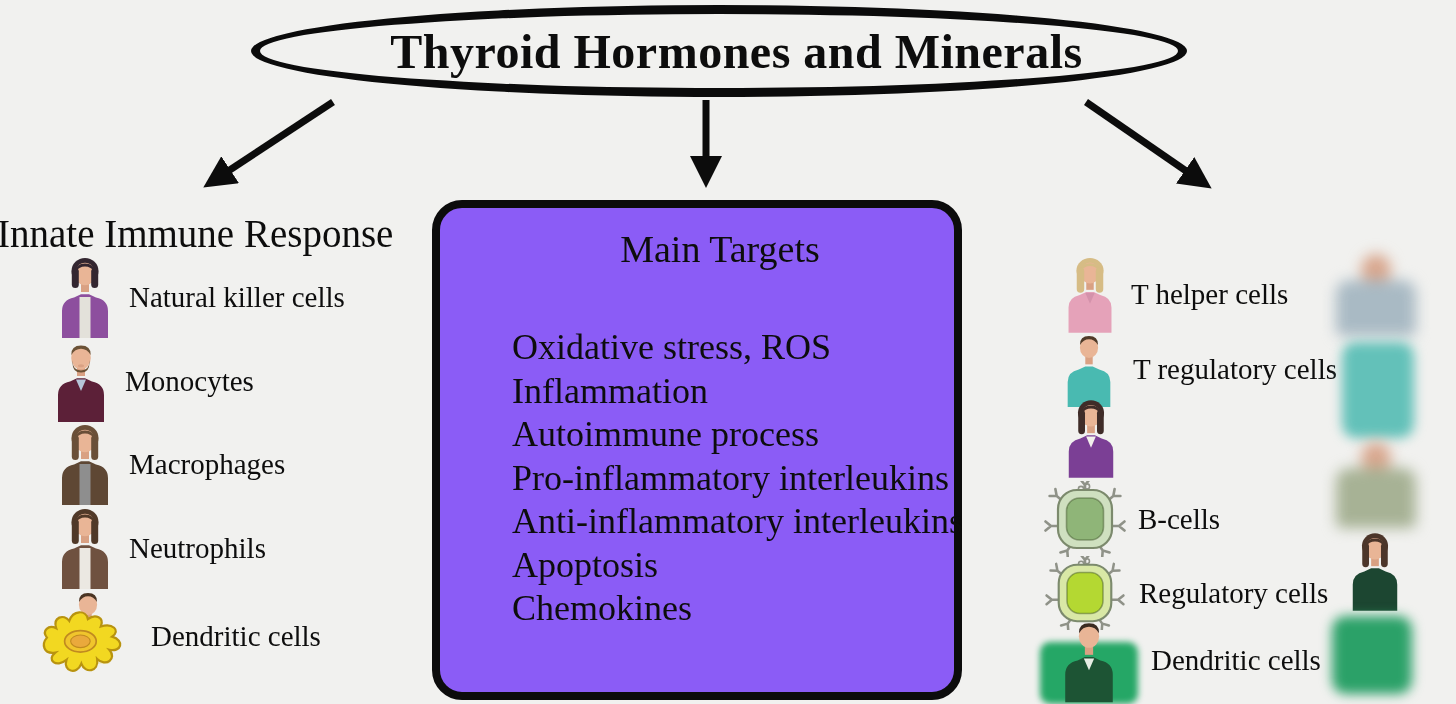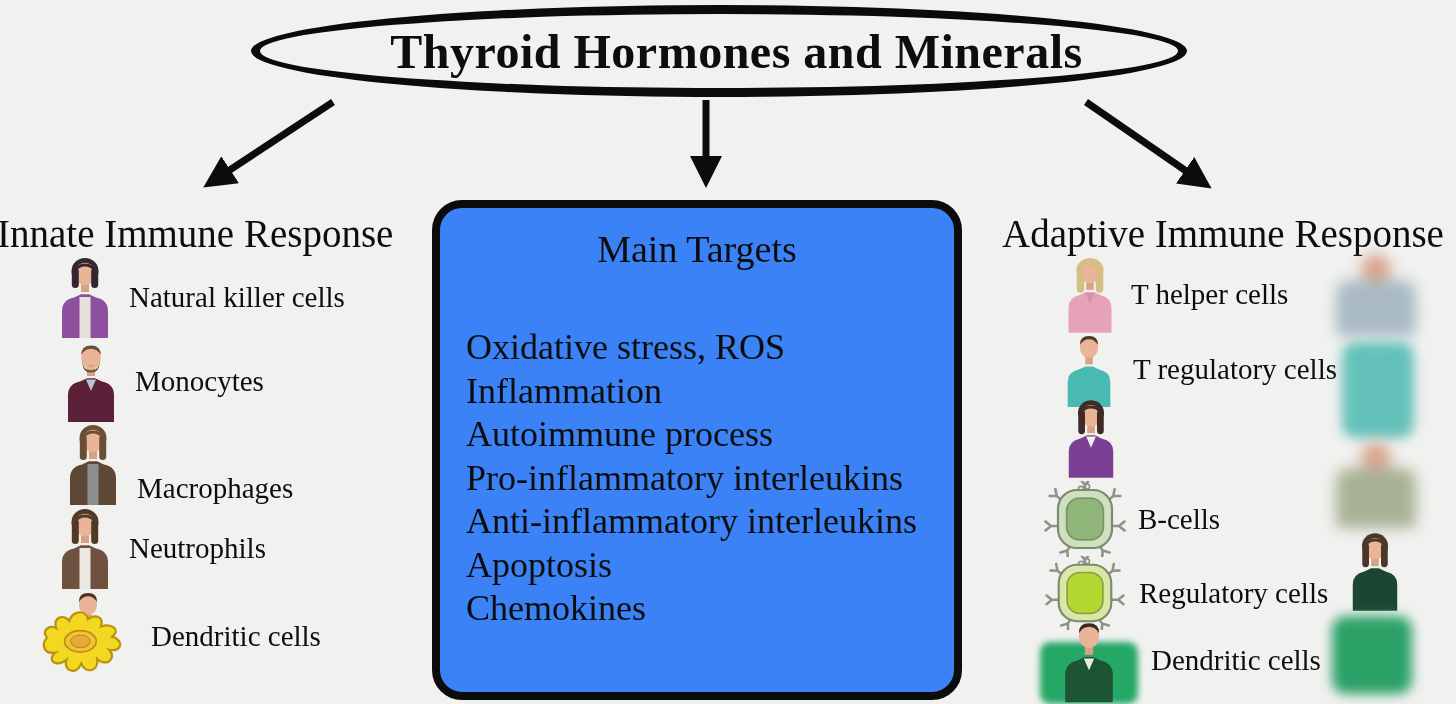--- a/index.html
+++ b/index.html
@@ -24,21 +24,21 @@
   .col-heading{font-size:39px;white-space:nowrap;line-height:44px;}
   .heading-innate{left:-3px;top:212px;}
   .heading-adaptive{left:1002px;top:212px;}
   
   .row{display:flex;align-items:center;gap:13px;}
   .row .icon-box{flex:0 0 auto;position:relative;display:flex;align-items:flex-end;justify-content:center;}
   .item-label{font-size:29px;white-space:nowrap;}
   
   .targets-box{
     left:432px;top:200px;width:530px;height:500px;box-sizing:border-box;
-    border:8px solid #0c0c0c;border-radius:30px;background:#3b82f6;
+    border:8px solid #0c0c0c;border-radius:30px;background:#8b5cf6;padding-left:46px;
   }
   .targets-title{margin-top:18px;text-align:center;font-size:38px;line-height:46px;}
   .targets-list{margin:54px 0 0 26px;font-size:36px;line-height:43.5px;}
   .targets-list div{white-space:nowrap;}
   
   .deco{position:absolute;}
   .deco .blur-head{position:absolute;left:50%;transform:translateX(-50%);top:0;border-radius:50%;}
   .deco .blur-body{position:absolute;left:0;right:0;bottom:0;border-radius:14px 14px 6px 6px;}
 </style>
 </head>
@@ -55,54 +55,53 @@
     <line x1="333" y1="102" x2="210" y2="183" stroke="#0c0c0c" stroke-width="7" marker-end="url(#ah)"></line>
     <line x1="706" y1="100" x2="706" y2="180" stroke="#0c0c0c" stroke-width="7" marker-end="url(#ah)"></line>
     <line x1="1086" y1="102" x2="1205" y2="184" stroke="#0c0c0c" stroke-width="7" marker-end="url(#ah)"></line>
   </svg>
 
   <div class="abs ellipse">
     <div class="diagram-title">Thyroid Hormones and Minerals</div>
   </div>
 
   <div class="abs col-heading heading-innate">Innate Immune Response</div>
-  <div class="abs col-heading heading-adaptive">Adaptive Immune Response</div>
 
   <div id="innate-list">
       <div class="abs row" style="left: 54px; top: 256px;">
       <div class="icon-box" style="width: 62px; height: 82px;">
           <svg width="62" height="82" viewBox="0 0 60 82" xmlns="http://www.w3.org/2000/svg" aria-hidden="true">
     <ellipse cx="30" cy="15" rx="13.5" ry="13" fill="#332630"></ellipse>
     <rect x="26" y="25" width="8" height="11" fill="#d9a183"></rect>
     <ellipse cx="30" cy="18" rx="9.8" ry="11.2" fill="#e9b596"></ellipse>
     <path d="M20.2,16 Q21,7.5 30,7.5 Q39,7.5 39.8,16 Q36,10.5 30,10.5 Q24,10.5 20.2,16 Z" fill="#332630"></path>
     <path d="M7,82 L7,55 Q7,44 19,41.5 L26,38.2 L34,38.2 L41,41.5 Q53,44 53,55 L53,82 Z" fill="#8d4f9e"></path>
     <rect x="24.5" y="41" width="11" height="41" fill="#e3e1da"></rect>
             <rect x="16.8" y="12" width="7" height="20" rx="3.5" fill="#332630"></rect>
              <rect x="36.2" y="12" width="7" height="20" rx="3.5" fill="#332630"></rect>
   </svg>
         </div>
       <div class="item-label">Natural killer cells</div>
     </div>
-      <div class="abs row" style="left: 60px; top: 340px;">
+      <div class="abs row" style="left: 50px; top: 340px;">
       <div class="icon-box" style="width: 62px; height: 82px;">
           <svg width="62" height="82" viewBox="0 0 60 82" xmlns="http://www.w3.org/2000/svg" aria-hidden="true">
 
     <rect x="26" y="25" width="8" height="11" fill="#d9a183"></rect>
     <ellipse cx="30" cy="18" rx="9.8" ry="11.2" fill="#e9b596"></ellipse>
     <path d="M20.3,15 Q20,5.5 30,5.5 Q40,5.5 39.7,15 Q36,8.8 30,8.8 Q24,8.8 20.3,15 Z" fill="#6b5236"></path>
             <path d="M21.5,20 Q21.5,30.5 30,30.5 Q38.5,30.5 38.5,20 L38.5,23 Q38.5,32.5 30,32.5 Q21.5,32.5 21.5,23 Z" fill="#6b5236"></path>
     <ellipse cx="30" cy="25.8" rx="3" ry="1.5" fill="#d9a183"></ellipse>
     <path d="M7,82 L7,55 Q7,44 19,41.5 L26,38.2 L34,38.2 L41,41.5 Q53,44 53,55 L53,82 Z" fill="#5c2038"></path>
     <path d="M25,39.5 L30,51 L35,39.5 Z" fill="#b6c4d8"></path>
   </svg>
         </div>
       <div class="item-label">Monocytes</div>
     </div>
-      <div class="abs row" style="left: 62px; top: 423px; align-items: flex-end;">
+      <div class="abs row" style="left: 54px; top: 423px;">
       <div class="icon-box" style="width: 62px; height: 82px;">
           <svg width="62" height="82" viewBox="0 0 60 82" xmlns="http://www.w3.org/2000/svg" aria-hidden="true">
     <ellipse cx="30" cy="15" rx="13.5" ry="13" fill="#6a4f38"></ellipse>
     <rect x="26" y="25" width="8" height="11" fill="#d9a183"></rect>
     <ellipse cx="30" cy="18" rx="9.8" ry="11.2" fill="#e9b596"></ellipse>
     <path d="M20.2,16 Q21,7.5 30,7.5 Q39,7.5 39.8,16 Q36,10.5 30,10.5 Q24,10.5 20.2,16 Z" fill="#6a4f38"></path>
     <path d="M7,82 L7,55 Q7,44 19,41.5 L26,38.2 L34,38.2 L41,41.5 Q53,44 53,55 L53,82 Z" fill="#5e4734"></path>
     <rect x="24.5" y="41" width="11" height="41" fill="#8e8e8e"></rect>
             <rect x="16.8" y="12" width="7" height="25" rx="3.5" fill="#6a4f38"></rect>
              <rect x="36.2" y="12" width="7" height="25" rx="3.5" fill="#6a4f38"></rect>

